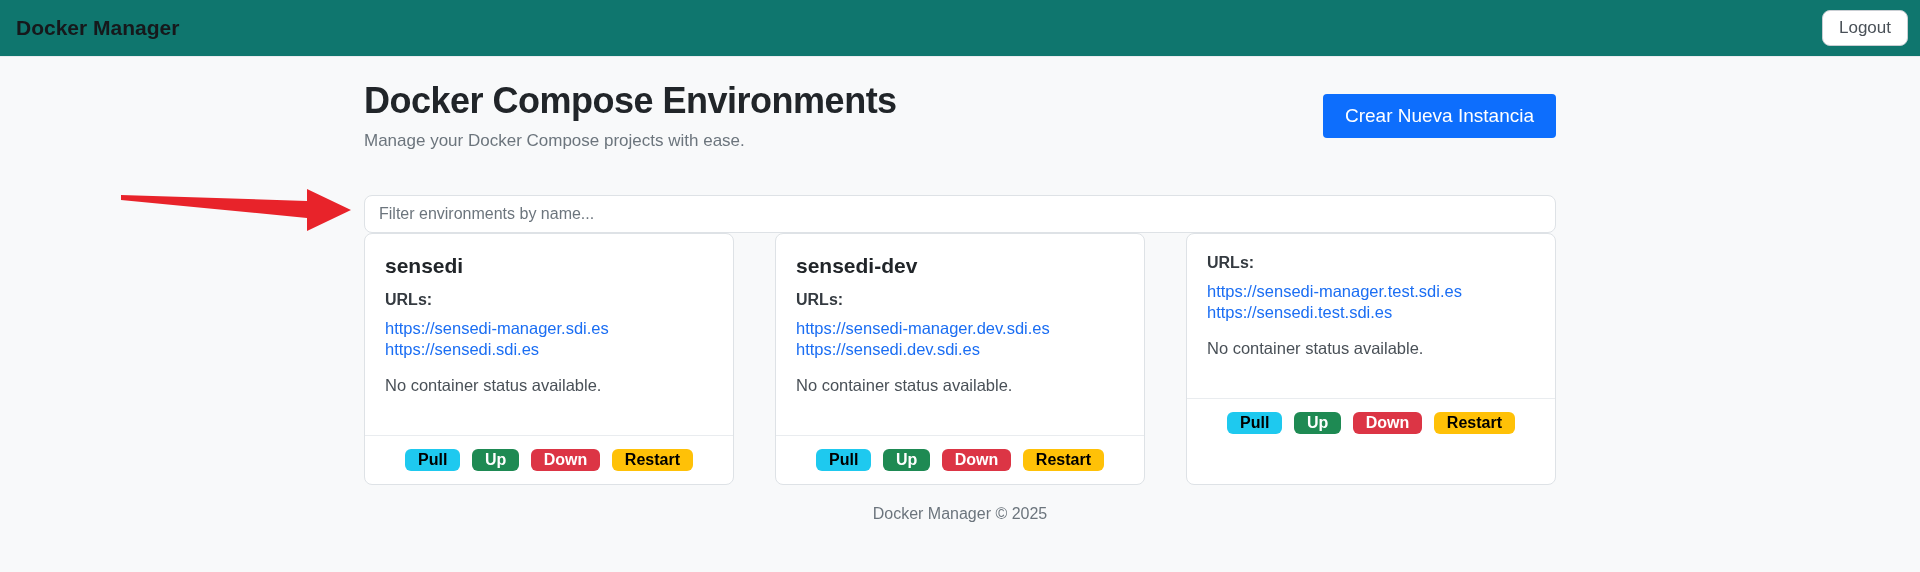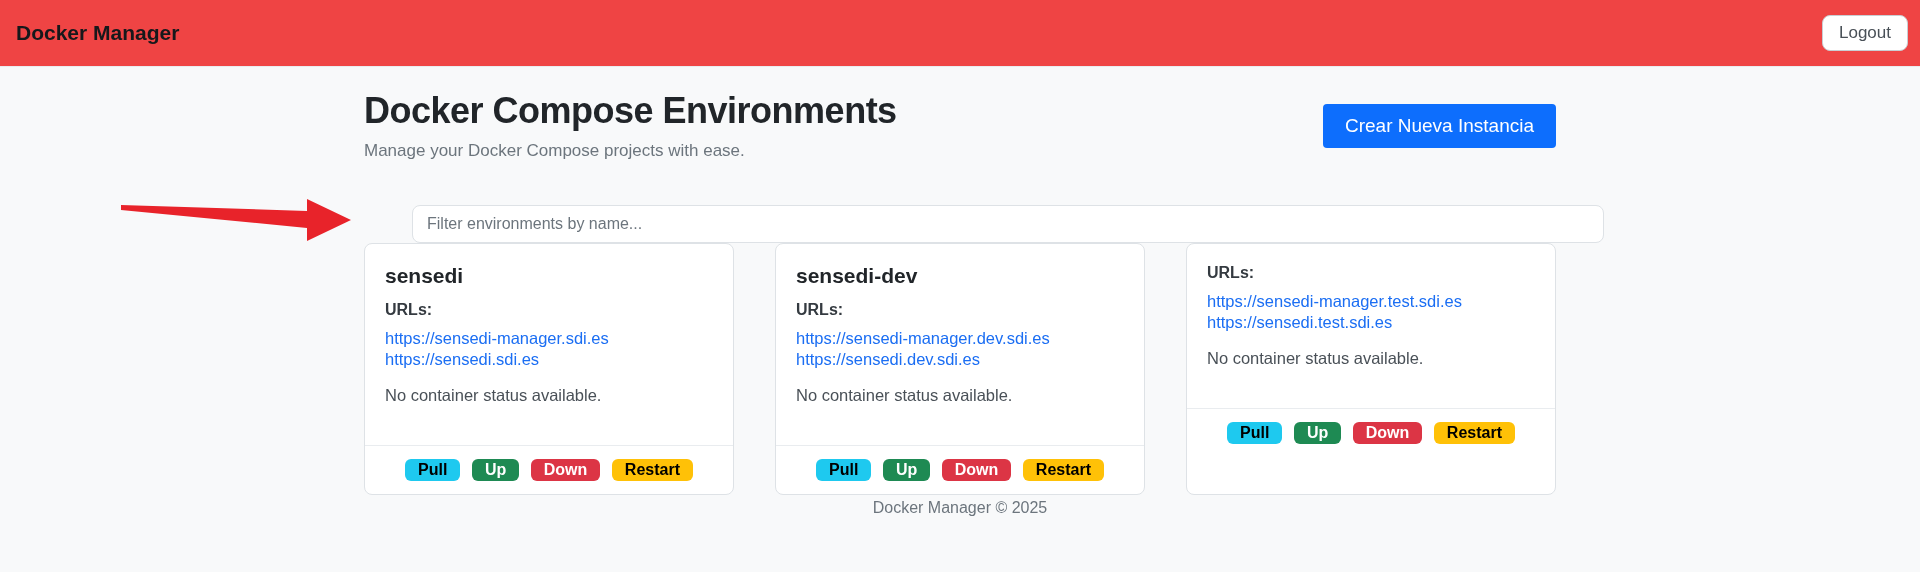--- a/index.html
+++ b/index.html
@@ -5,22 +5,22 @@
   * { box-sizing: border-box; margin: 0; padding: 0; }
   html, body { width: 1920px; height: 572px; overflow: hidden; }
   body {
     font-family: "Liberation Sans", sans-serif;
     background: #f8f9fa;
     color: #212529;
   }
 
   
   .topbar {
-    height: 67px;
-    background: #ef4444;
+    height: 57px;
+    background: #0f766e;
     border-bottom: 1px solid #e9ecef;
     display: flex;
     align-items: center;
     justify-content: space-between;
     padding: 0 12px 0 16px;
   }
   .brand {
     font-size: 21px;
     font-weight: 600;
     color: #16181b;
@@ -80,21 +80,20 @@
     width: 100%;
     height: 38px;
     font-family: "Liberation Sans", sans-serif;
     font-size: 16px;
     color: #212529;
     background: #ffffff;
     border: 1px solid #dee2e6;
     border-radius: 8px;
     padding: 0 14px;
     outline: none;
-    margin-left: 48px;
   }
   .filter-input::placeholder { color: #6c757d; }
   .red-arrow {
     position: absolute;
     left: -243px;
     top: -7px;
     width: 232px;
     height: 44px;
     pointer-events: none;
   }
@@ -152,21 +151,21 @@
     font-size: 16px;
     font-weight: 600;
     border: none;
     border-radius: 6px;
     padding: 2px 13px;
     cursor: pointer;
   }
 
   
   .page-footer {
-    margin-top: 4px;
+    margin-top: 20px;
     text-align: center;
     font-size: 16px;
     color: #6c757d;
   }
 </style>
 </head>
 <body>
 
 <header class="topbar">
   <div class="brand">Docker Manager</div>

